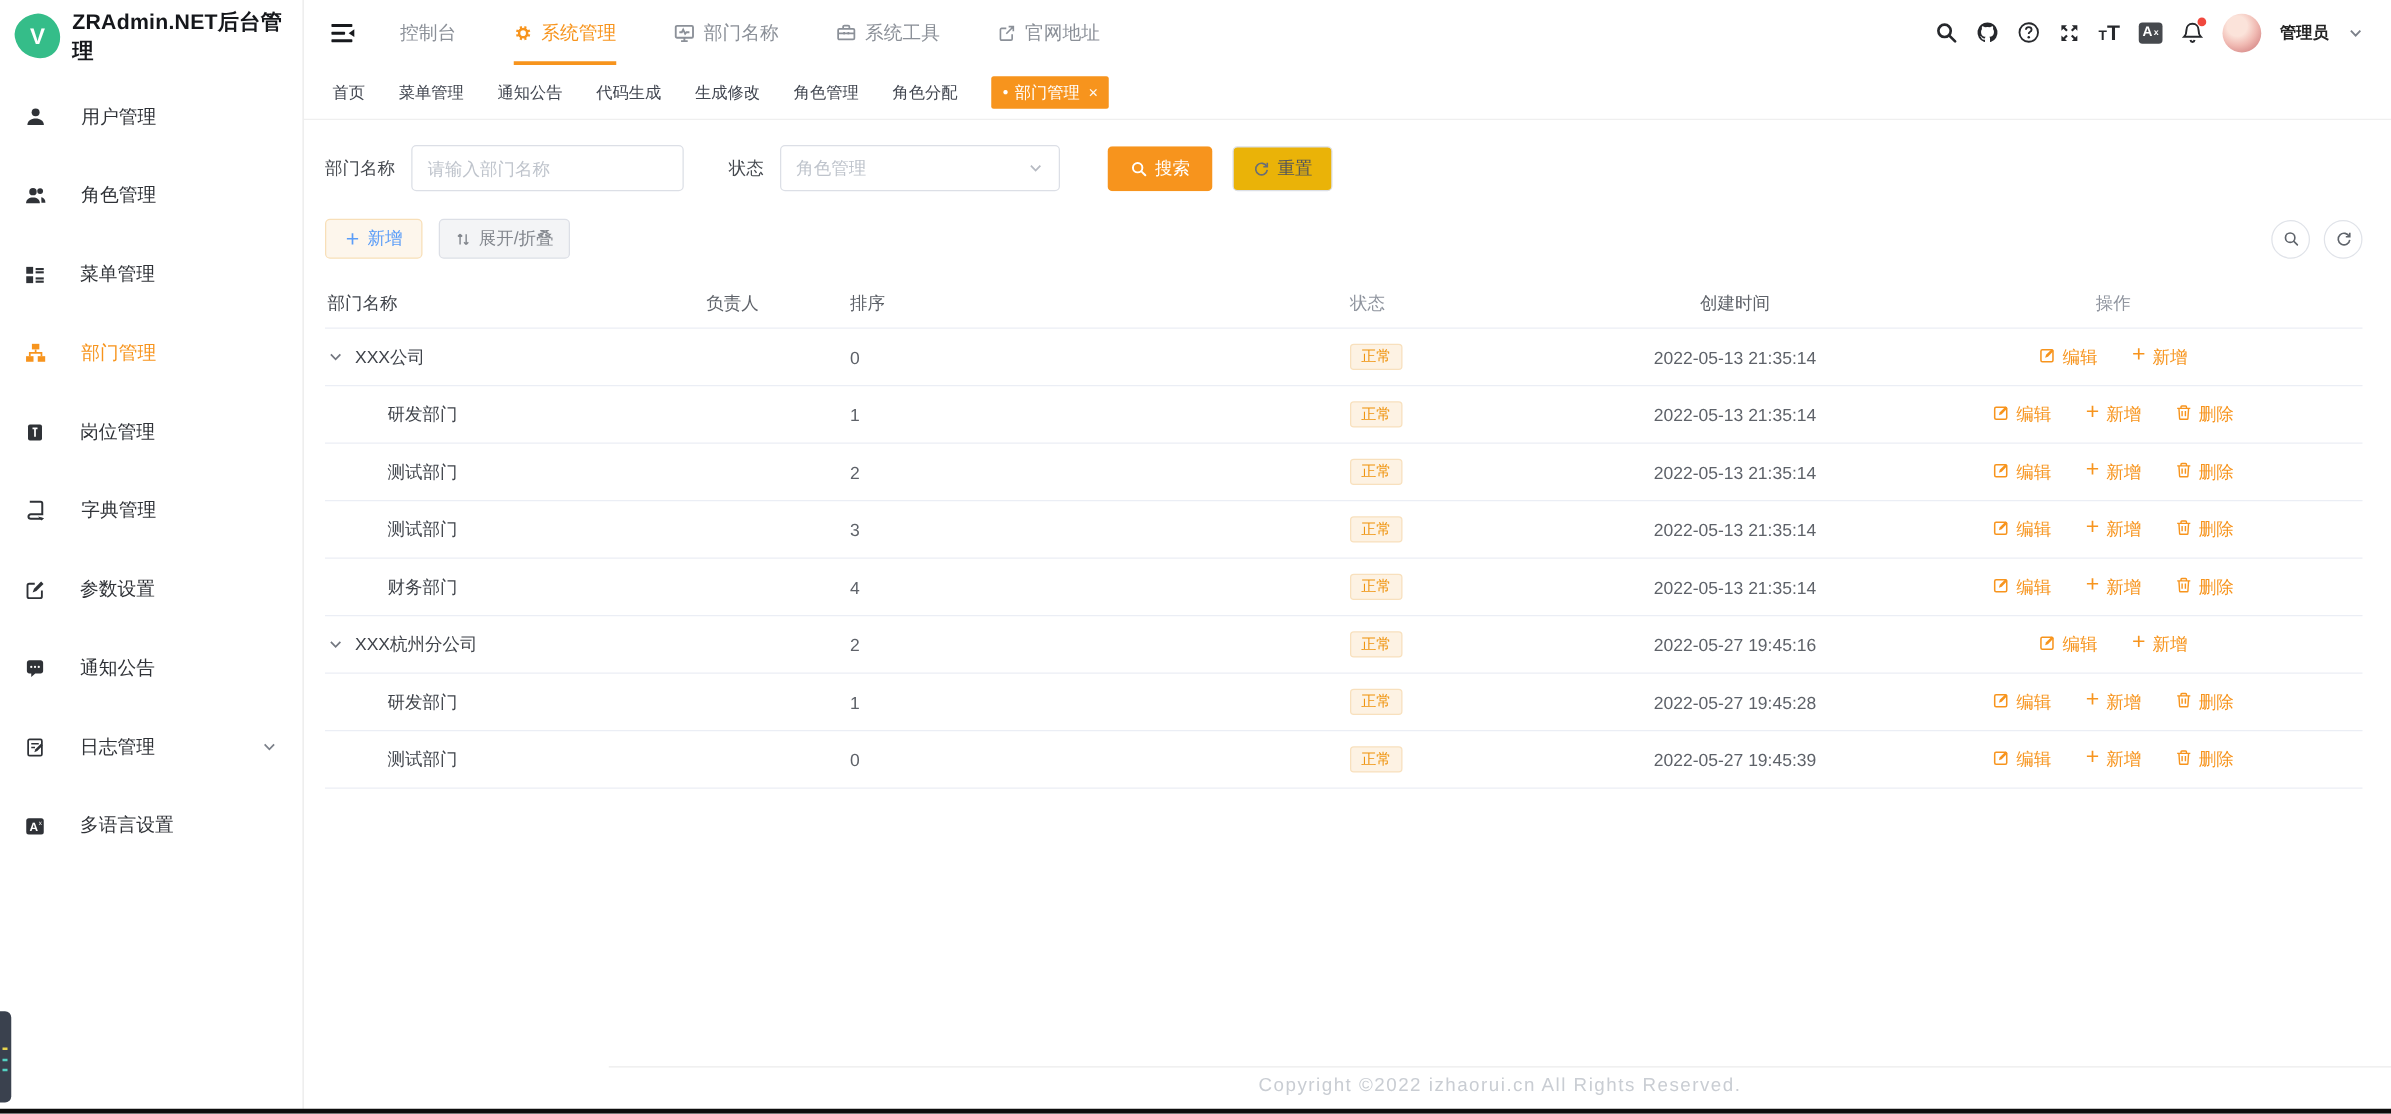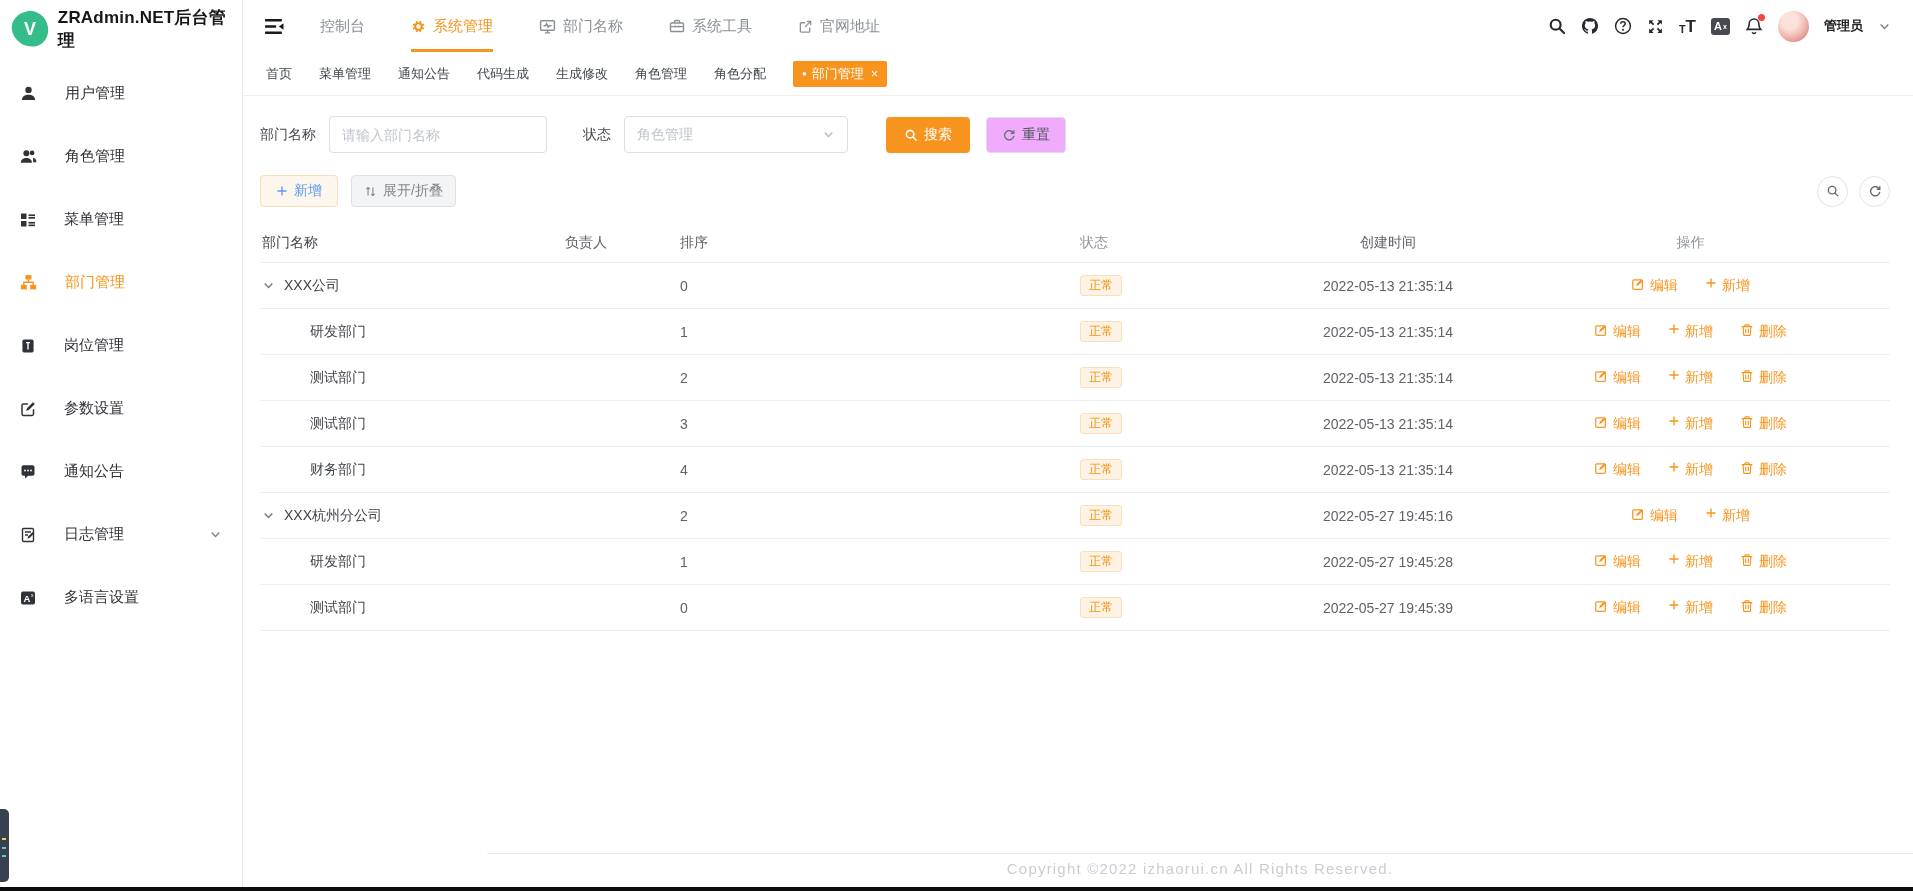--- a/index.html
+++ b/index.html
@@ -62,21 +62,21 @@
   .f-label{ font-size:14px; color:#45494f; margin-right:13px; }
   .f-input{ width:218px; height:37px; border:1px solid #dcdfe6; border-radius:4px; padding:0 12px; font-size:14px;
     color:#3c3f44; outline:none; font-family:inherit; }
   .f-input::placeholder{ color:#bfc4cc; }
   .f-select{ width:224px; height:37px; border:1px solid #dcdfe6; border-radius:4px; padding:0 12px; display:flex;
     align-items:center; justify-content:space-between; color:#bfc4cc; font-size:14px; cursor:pointer; }
   .f-select .icn{ color:#b6bac2; display:flex; }
   .sp36{ width:36px; }
   .btn{ display:inline-flex; align-items:center; gap:6px; border-radius:4px; font-size:14px; cursor:pointer; border:1px solid transparent;text-align:right; }
   .btn-search{ background:var(--accent); color:#fff; height:36px; padding:0 17px; margin-left:38px; }
-  .btn-reset{ background:#f0abfc; color:#51555c; border-color:#dcdfe6; height:36px; padding:0 15px; margin-left:16px; }
+  .btn-reset{ background:#eab308; color:#51555c; border-color:#dcdfe6; height:36px; padding:0 15px; margin-left:16px; }
   .btn-reset .icn{ color:#6a6e75; display:flex; }
 
   .toolbar-row{ margin-top:22px; display:flex; align-items:center; }
   .btn-add{ background:#fdf6ec; border-color:#f8dfb8; color:#5b9df8; height:32px; padding:0 15px; }
   .btn-expand{ background:#f3f4f6; border-color:#dcdfe6; color:#83878e; height:32px; padding:0 12px; margin-left:13px; }
   .btn-expand .icn{ display:flex; color:#83878e; }
   .tool-circles{ margin-left:auto; display:flex; gap:11px; }
   .circle-btn{ width:31px; height:31px; border:1px solid #e0e3e9; border-radius:50%; display:flex; align-items:center;
     justify-content:center; color:#5f646b; cursor:pointer; background:#fff; }
 
@@ -169,20 +169,29 @@
           <span class="icn">
             <svg viewBox="0 0 16 16" width="16" height="16">
               <rect x="2.4" y="1.6" width="11.2" height="12.8" rx="1.6" fill="currentColor"></rect>
               <path d="M6 4.6h4M8 4.6v6.8" stroke="#fff" stroke-width="1.4"></path>
             </svg>
           </span>
           <span>岗位管理</span>
         </div>
         <div class="side-item">
           <span class="icn">
+            <svg viewBox="0 0 16 16" width="17" height="17">
+              <path d="M3.6 1.4h8.2c.7 0 1.2.5 1.2 1.2v8.2H4.4c-1 0-1.8.7-1.8 1.7s.8 1.7 1.8 1.7h8.6" fill="none" stroke="currentColor" stroke-width="1.5"></path>
+              <path d="M9.8 12.4l4.6 1.3-2 1.8z" fill="currentColor"></path>
+            </svg>
+          </span>
+          <span>字典管理</span>
+        </div>
+        <div class="side-item">
+          <span class="icn">
             <svg viewBox="0 0 16 16" width="16" height="16">
               <path d="M13.5 8.3v4.8c0 .8-.6 1.4-1.4 1.4H3.4c-.8 0-1.4-.6-1.4-1.4V4.4C2 3.6 2.6 3 3.4 3H7.8" fill="none" stroke="currentColor" stroke-width="1.5"></path>
               <path d="M6.1 9.9l1.1-3L12.9 1.2 14.8 3.1 9.1 8.8z" fill="currentColor"></path>
             </svg>
           </span>
           <span>参数设置</span>
         </div>
         <div class="side-item">
           <span class="icn">
             <svg viewBox="0 0 16 16" width="16" height="16">

